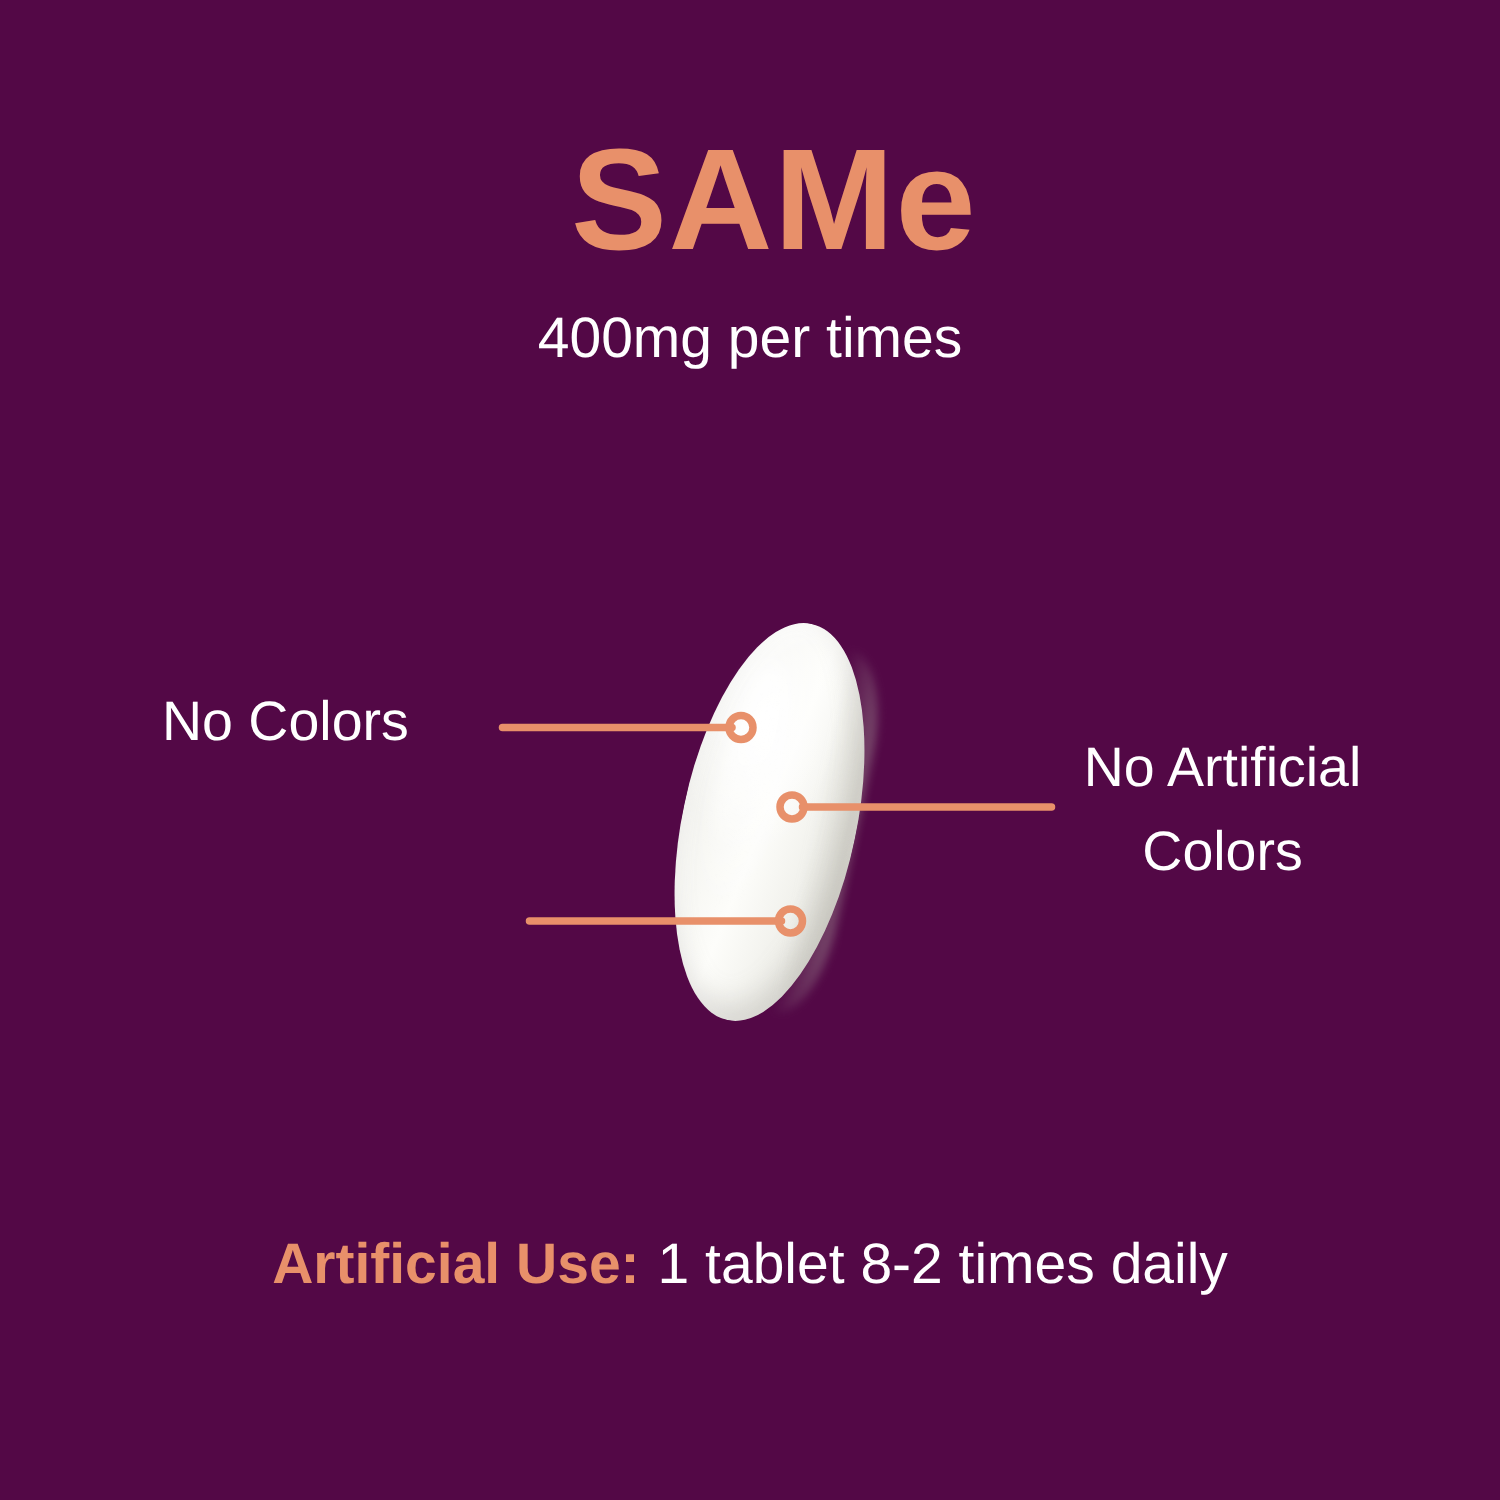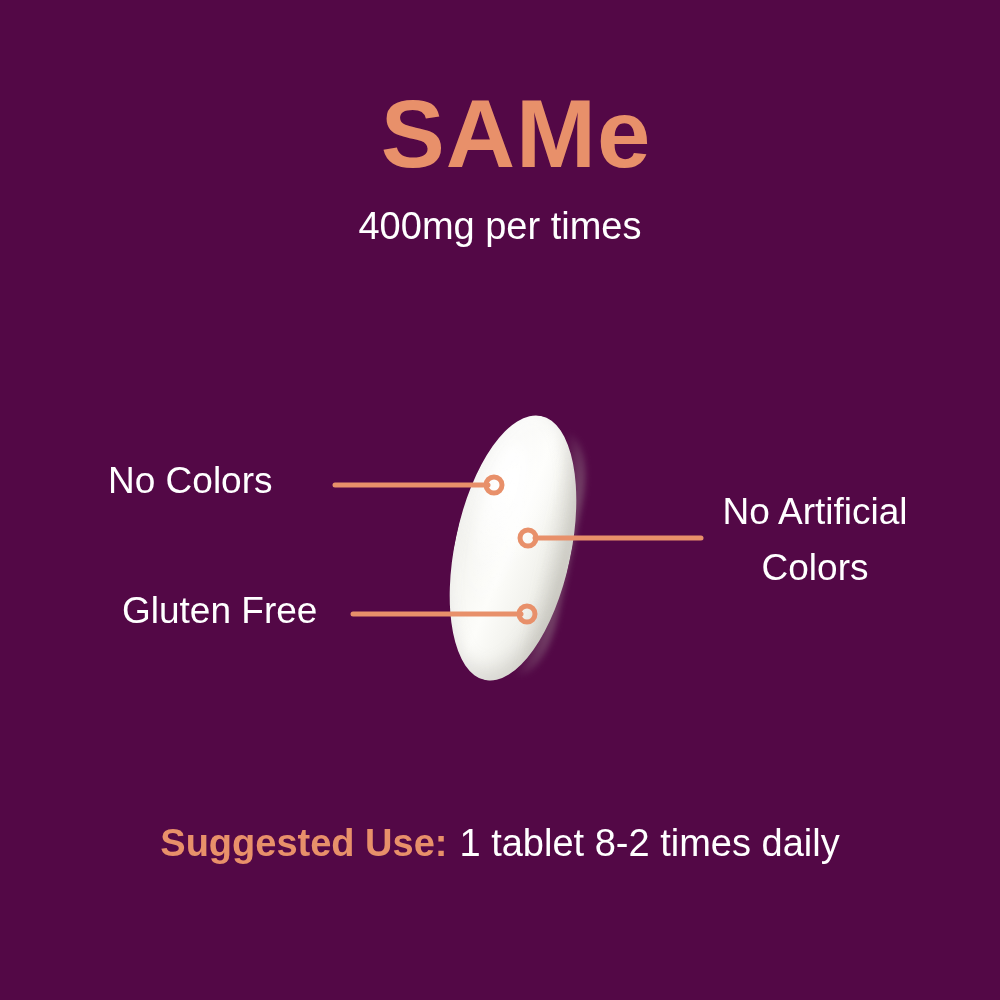--- a/index.html
+++ b/index.html
@@ -161,21 +161,20 @@
       <circle cx="528" cy="538" r="8" fill="none" stroke="#e8906a" stroke-width="5"></circle>
     </g>
     <g>
       <line x1="353" y1="614" x2="521" y2="614" stroke="#e8906a" stroke-width="5" stroke-linecap="round"></line>
       <circle cx="527" cy="614" r="8" fill="none" stroke="#e8906a" stroke-width="5"></circle>
     </g>
   </svg>
 
   <div class="callout-label" id="callout-label-no-starch">No Colors</div>
 
-  <div class="callout-label" id="callout-label-gluten-free">Gluten Free</div>
 
   <div class="callout-label" id="callout-label-no-artificial-colors">No Artificial Colors</div>
 
   <div id="suggested-use">
-    <span id="suggested-use-label">Suggested Use:</span><span id="suggested-use-value">1 tablet 8-2 times daily</span>
+    <span id="suggested-use-label">Artificial Use:</span><span id="suggested-use-value">1 tablet 8-2 times daily</span>
   </div>
 
 </div>
 
 </body></html>

